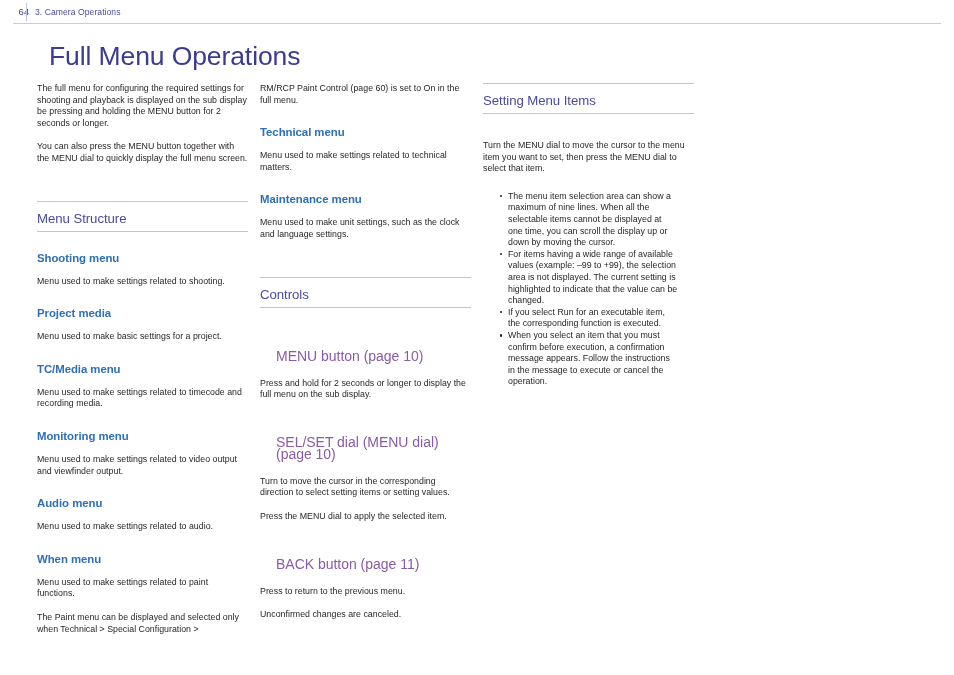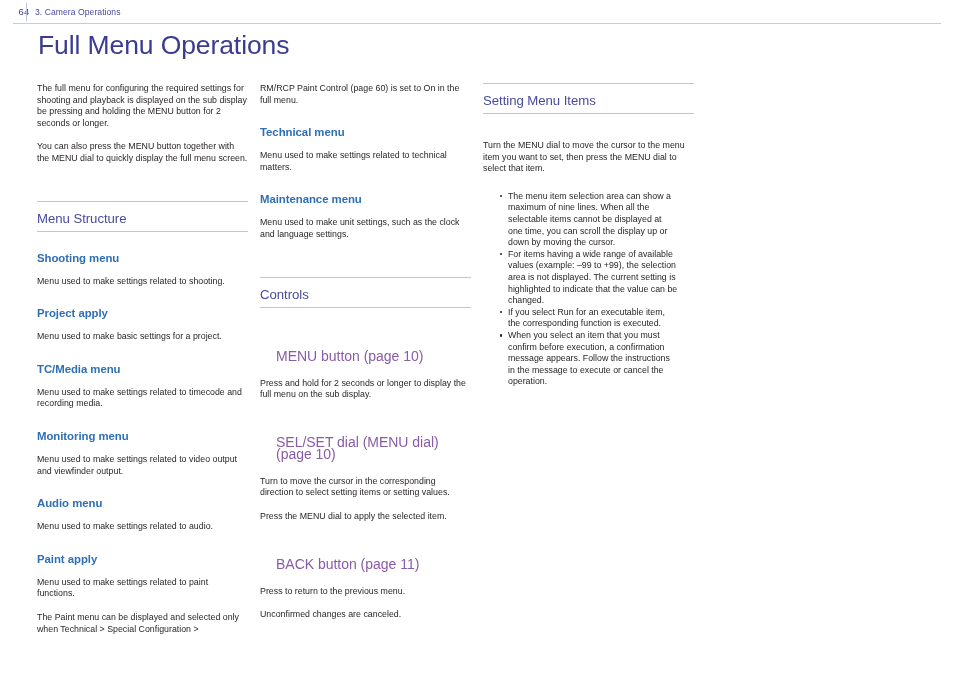--- a/index.html
+++ b/index.html
@@ -61,21 +61,21 @@
 
   
   .page-title {
     position: absolute;
     left: 37px;
     top: 29px;
     font-size: 26.5px;
     font-weight: normal;
     color: #3b3b8f;
     letter-spacing: -0.1px;
-    margin: 1px;
+    margin: 12px;
   }
 
   
   .col {
     position: absolute;
     top: 83px;
     width: 211px;
   }
   .col-1 { left: 37px; }
   .col-2 { left: 260px; }
@@ -191,21 +191,21 @@
   </div>
 
   <div class="gap-md"></div>
 
   <h3 class="sub-head">Shooting menu</h3>
   <div class="gap-sm"></div>
   <p class="body">Menu used to make settings related to shooting.</p>
 
   <div class="gap-md"></div>
 
-  <h3 class="sub-head">Project apply</h3>
+  <h3 class="sub-head">Project media</h3>
   <div class="gap-sm"></div>
   <p class="body">Menu used to make basic settings for a project.</p>
 
   <div class="gap-md"></div>
 
   <h3 class="sub-head">TC/Media menu</h3>
   <div class="gap-sm"></div>
   <p class="body">Menu used to make settings related to timecode and recording media.</p>
 
   <div class="gap-md"></div>
@@ -215,21 +215,21 @@
   <p class="body">Menu used to make settings related to video output and viewfinder output.</p>
 
   <div class="gap-md"></div>
 
   <h3 class="sub-head">Audio menu</h3>
   <div class="gap-sm"></div>
   <p class="body">Menu used to make settings related to audio.</p>
 
   <div class="gap-md"></div>
 
-  <h3 class="sub-head">Paint apply</h3>
+  <h3 class="sub-head">When menu</h3>
   <div class="gap-sm"></div>
   <p class="body">Menu used to make settings related to paint functions.</p>
   <p class="body">The Paint menu can be displayed and selected only when Technical &gt; Special Configuration &gt;</p>
 </div>
 
 <div class="col col-2">
 
   <p class="body">RM/RCP Paint Control (page 60) is set to On in the full menu.</p>
 
   <div class="gap-md"></div>

